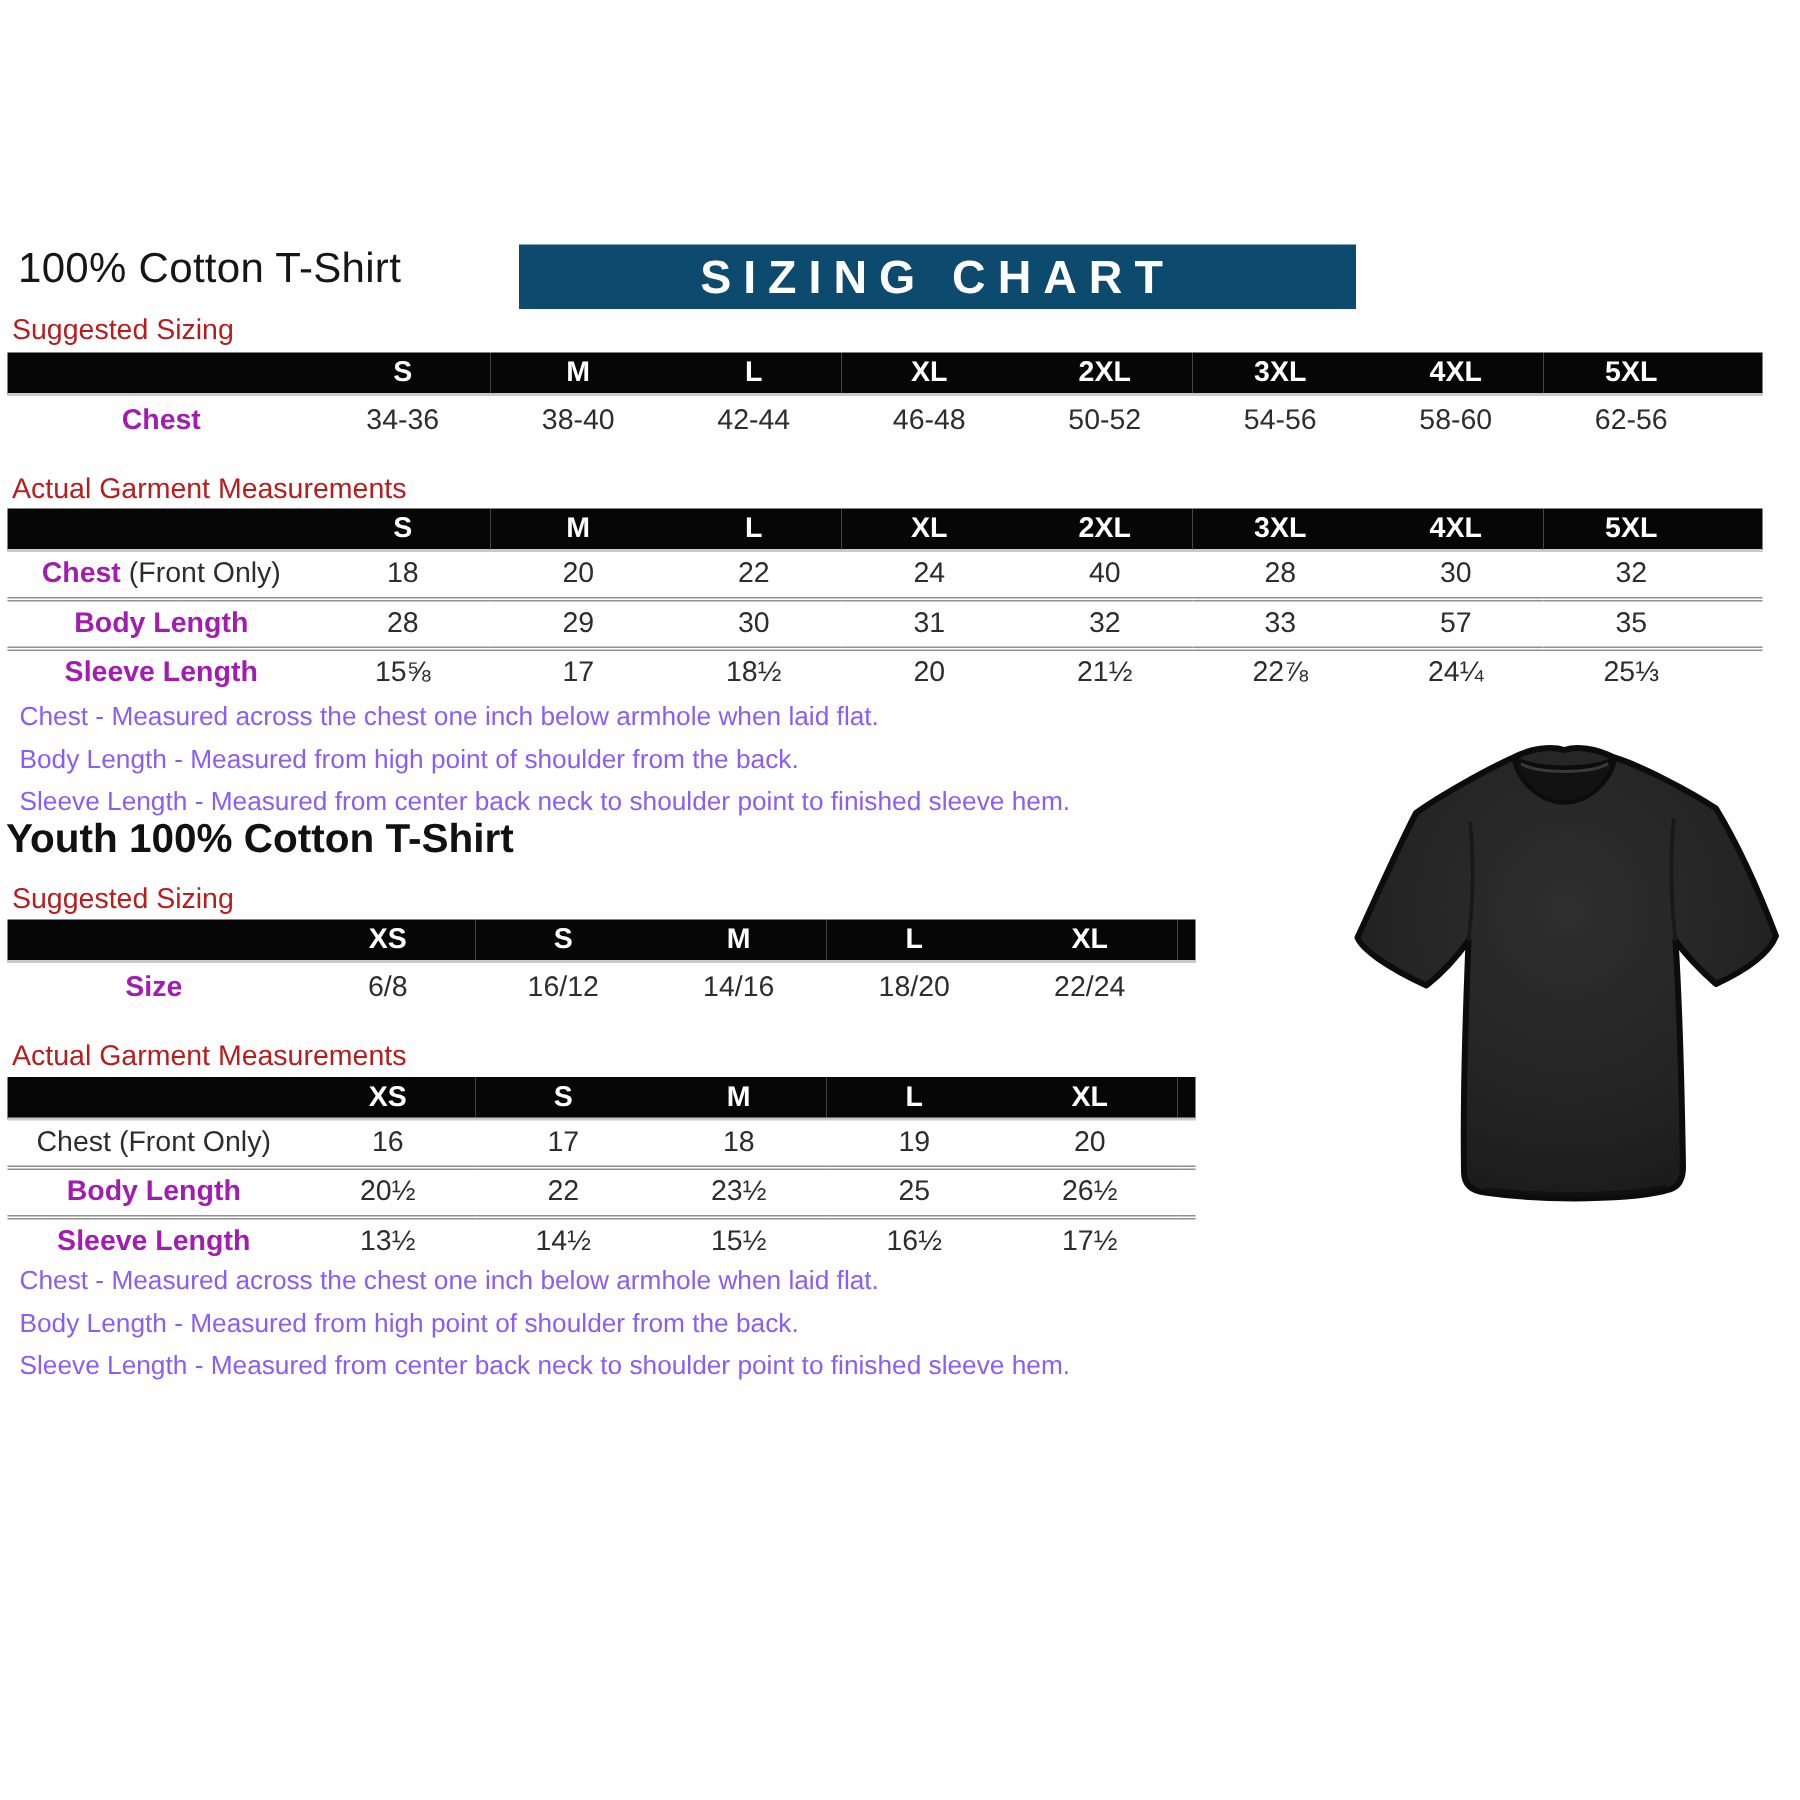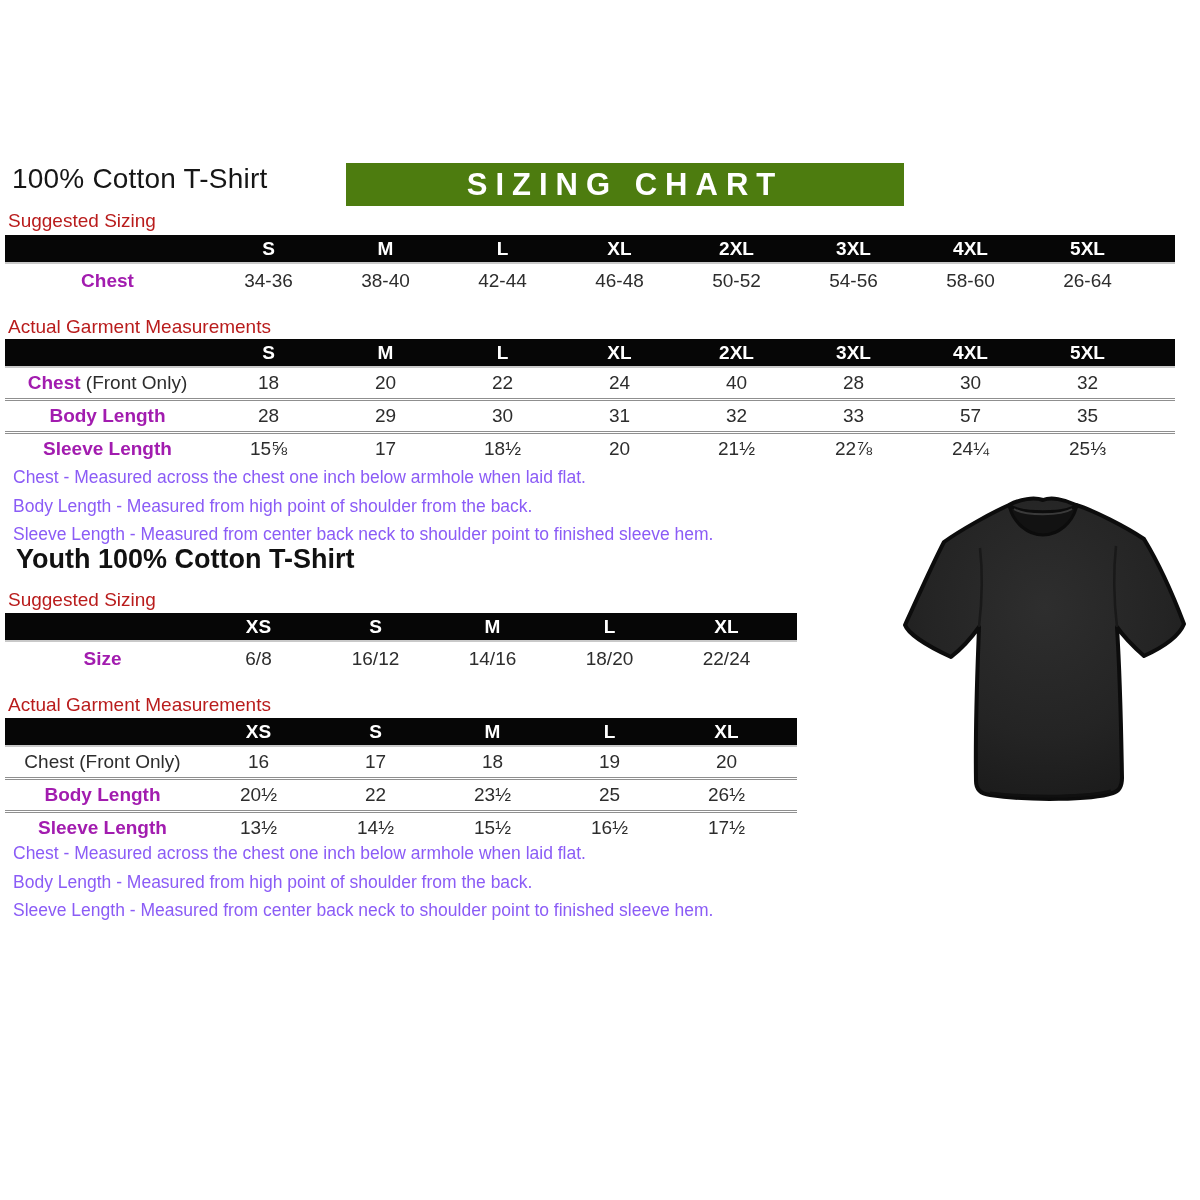--- a/index.html
+++ b/index.html
@@ -5,21 +5,21 @@
   html,body{margin:0;padding:0;background:#fff;}
   .canvas{
     position:relative;width:1200px;height:1200px;background:#fff;overflow:hidden;
     font-family:"Liberation Sans",sans-serif;color:#1e1e1e;
   }
   .main-title{
     position:absolute;left:12px;top:163px;font-size:28px;font-weight:normal;
     color:#161616;letter-spacing:0.2px;white-space:nowrap;
   }
   .banner{
-    position:absolute;left:346px;top:163px;width:558px;height:43px;background:#4d7c0f;
+    position:absolute;left:346px;top:163px;width:558px;height:43px;background:#0c4a6e;
     color:#fff;display:flex;align-items:center;justify-content:center;
     font-weight:bold;font-size:31px;letter-spacing:8px;white-space:nowrap;
   }
   .section-label{
     position:absolute;left:8px;font-size:19px;color:#b91c1c;white-space:nowrap;
   }
   table.sizing{
     position:absolute;left:5px;border-collapse:collapse;table-layout:fixed;
     font-size:19px;
   }
@@ -30,21 +30,21 @@
   table.sizing td{
     text-align:center;height:30px;padding:0;color:#2d2d2d;font-size:19px;
   }
   table.sizing.tall td{height:33px;}
   table.sizing tbody tr.sep td{border-bottom:3px double #8f8f8f;}
   td.label-cell,th.label-cell{text-align:left;padding-left:14px;}
   .b{font-weight:bold;color:#a21caf;}
   .notes{position:absolute;left:13px;font-size:17.5px;color:#8b5cf6;}
   .notes .note-line{height:28.5px;line-height:28.5px;white-space:nowrap;}
   .youth-title{
-    position:absolute;left:16px;top:544px;font-size:27px;font-weight:bold;
+    position:absolute;left:4px;top:544px;font-size:27px;font-weight:bold;
     color:#111;white-space:nowrap;
   }
   .tshirt-wrap{position:absolute;left:893px;top:486px;width:300px;height:320px;}
   
   col.c-label-a{width:205px;} col.c-size-a{width:117px;} col.c-fill-a{width:29px;}
   col.c-label-y{width:195px;} col.c-size-y{width:117px;} col.c-fill-y{width:12px;}
 </style>
 </head>
 <body>
 
@@ -85,21 +85,21 @@
     <tbody>
       <tr>
         <td class="label-cell"><span class="b">Chest</span></td>
         <td>34-36</td>
         <td>38-40</td>
         <td>42-44</td>
         <td>46-48</td>
         <td>50-52</td>
         <td>54-56</td>
         <td>58-60</td>
-        <td>26-64</td>
+        <td>62-56</td>
         <td></td>
       </tr>
     </tbody>
   </table>
 
   <div class="section-label" style="top:316px;">Actual Garment Measurements</div>
 
   <table class="sizing" style="top:339px;width:1170px;">
     <colgroup>
       <col class="c-label-a">

